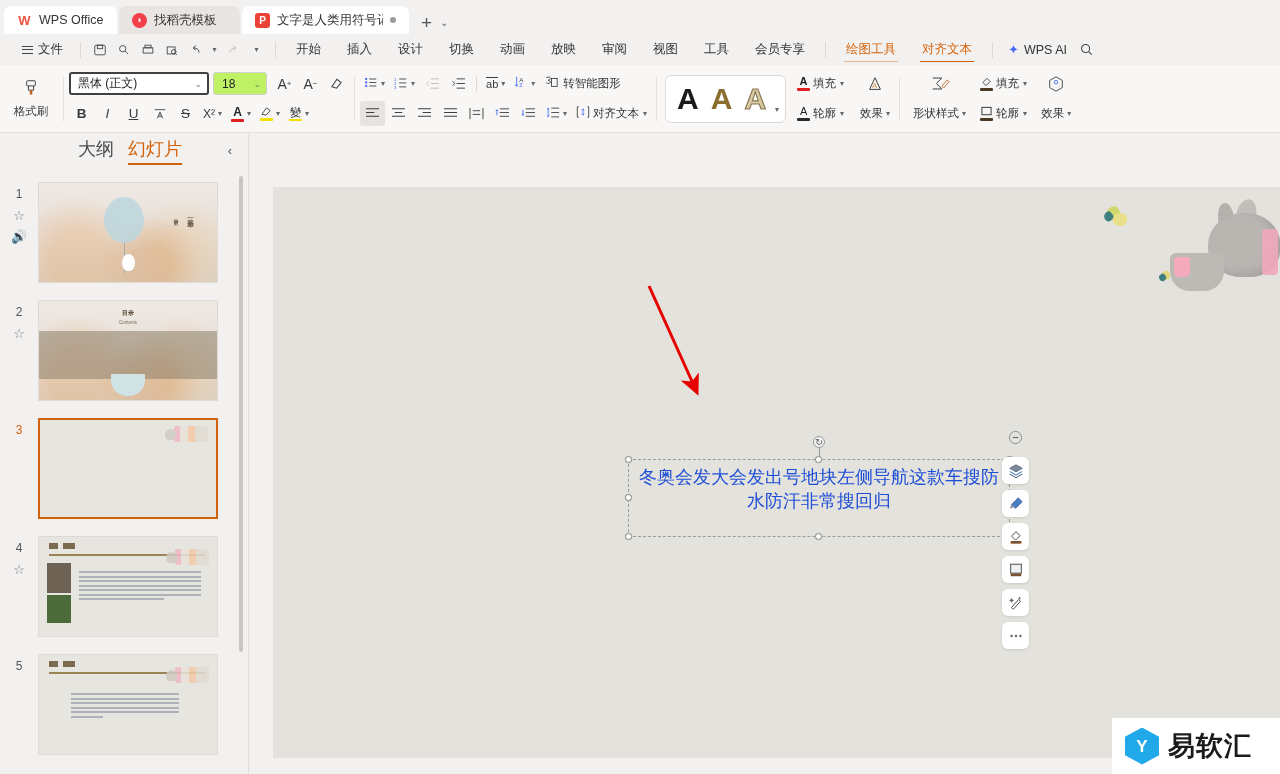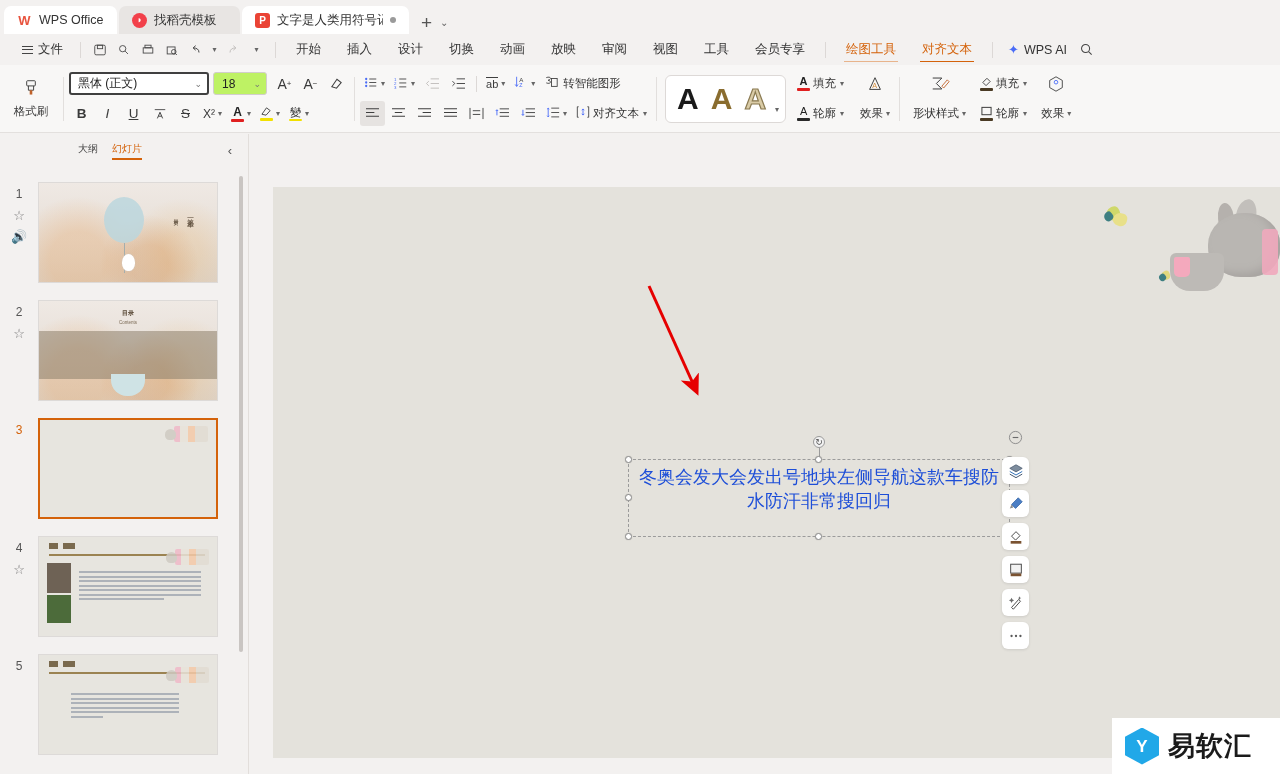--- a/index.html
+++ b/index.html
@@ -120,21 +120,21 @@
   .wa1 { color: #1a1a1a; }
   .wa2 { color: #8a6d2f; }
   .wa3 { color: #d9cba6; -webkit-text-stroke: 1.2px #8a7a52; }
   .wa-more { font-size: 8px; color: #666; margin-left: 2px; align-self: flex-end; padding-bottom: 8px; }
 
   
   .leftpanel {
     position: absolute; left: 0; top: 134px; width: 250px; height: 640px; background: #f3f1f0;
   }
   .lp-tabs { display: flex; align-items: center; height: 32px; padding-left: 78px; gap: 14px; }
-  .lp-tab { font-size: 10px; color: #4a4a4a; position: relative; padding-bottom: 3px; }
+  .lp-tab { font-size: 18px; color: #4a4a4a; position: relative; padding-bottom: 3px; }
   .lp-tab.active { color: #d4620a; }
   .lp-tab.active::after { content:""; position:absolute; left:0; right:0; bottom:-1px; height:2px; background:#d4620a; }
   .lp-collapse { margin-left: auto; margin-right: 18px; font-size: 13px; color: #555; }
 
   .thumbs { position: absolute; top: 38px; left: 0; width: 250px; height: 600px; }
   .thumbrow { position: absolute; left: 0; width: 250px; display: flex; }
   .thumbmeta { width: 38px; display: flex; flex-direction: column; align-items: center; padding-top: 5px; gap: 8px; }
   .tnum { font-size: 12px; color: #555; }
   .tnum.sel { color: #d4620a; }
   .ticon { font-size: 13px; color: #7a7a7a; line-height: 1; }

